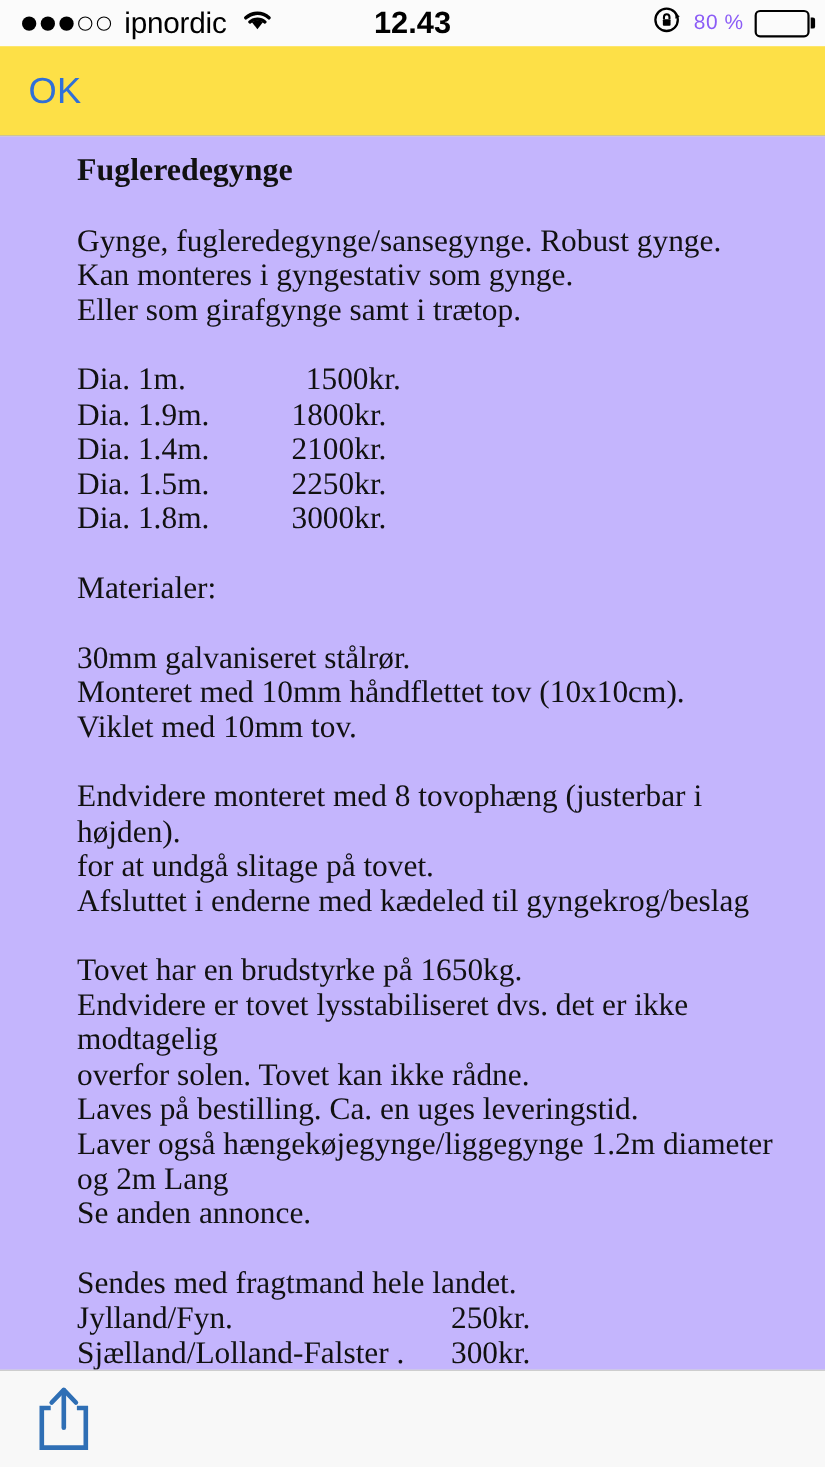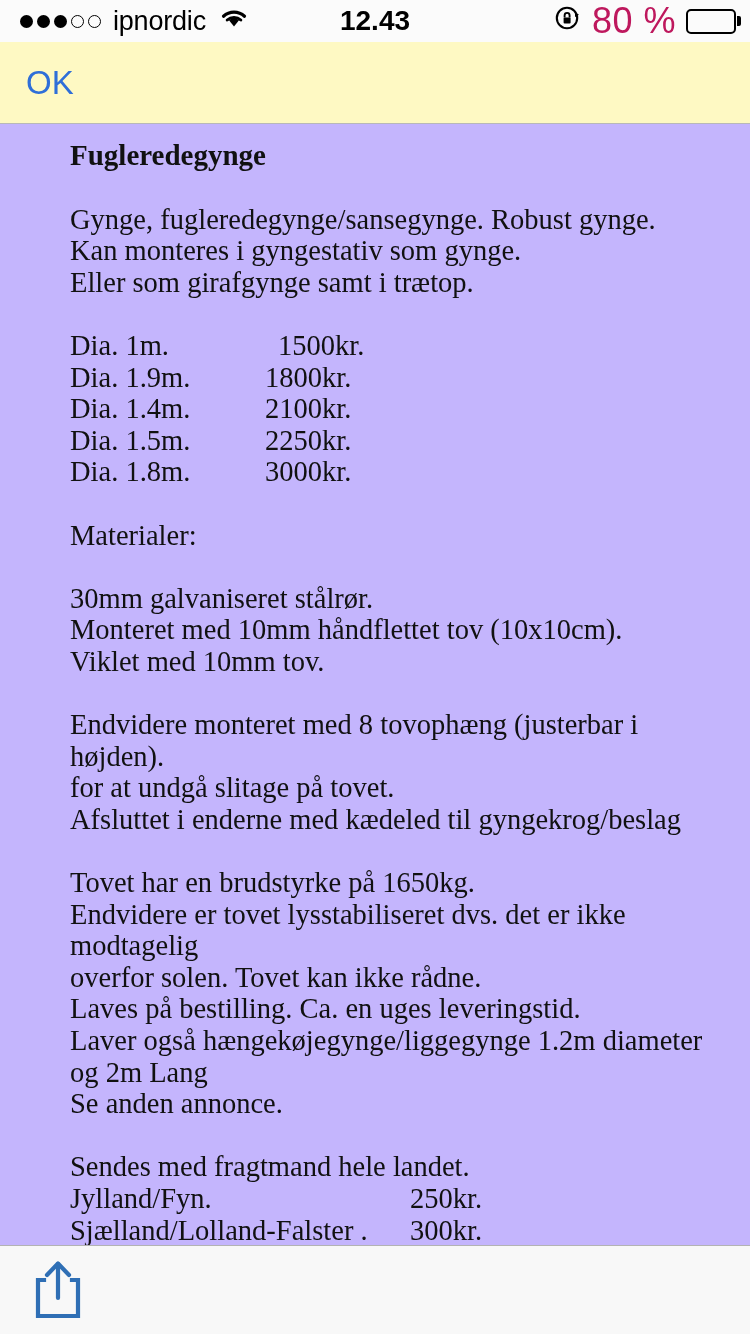--- a/index.html
+++ b/index.html
@@ -85,22 +85,22 @@
   .status-right {
     display: flex;
     align-items: center;
     gap: 10px;
     justify-content: flex-end;
     flex: 1 1 0;
     z-index: 2;
   }
 
   .battery-pct {
-    font-size: 36px;
-    color: #be185d;
+    font-size: 19px;
+    color: #8b5cf6;
     letter-spacing: 0.5px;
   }
 
   .battery {
     position: relative;
     width: 50px;
     height: 25px;
     border: 2.5px solid #000;
     border-radius: 5px;
     padding: 2px;
@@ -120,21 +120,21 @@
     height: 100%;
     background: #000;
     border-radius: 1px;
   }
 
   
   .nav-bar {
     position: relative;
     height: 82px;
     flex: 0 0 82px;
-    background: #fef9c3;
+    background: #fde047;
     border-bottom: 1px solid #b8b8b8;
     display: flex;
     align-items: center;
     padding: 0 22px;
   }
   .nav-left {
     flex: 0 0 auto;
     z-index: 2;
   }
   .nav-ok {

